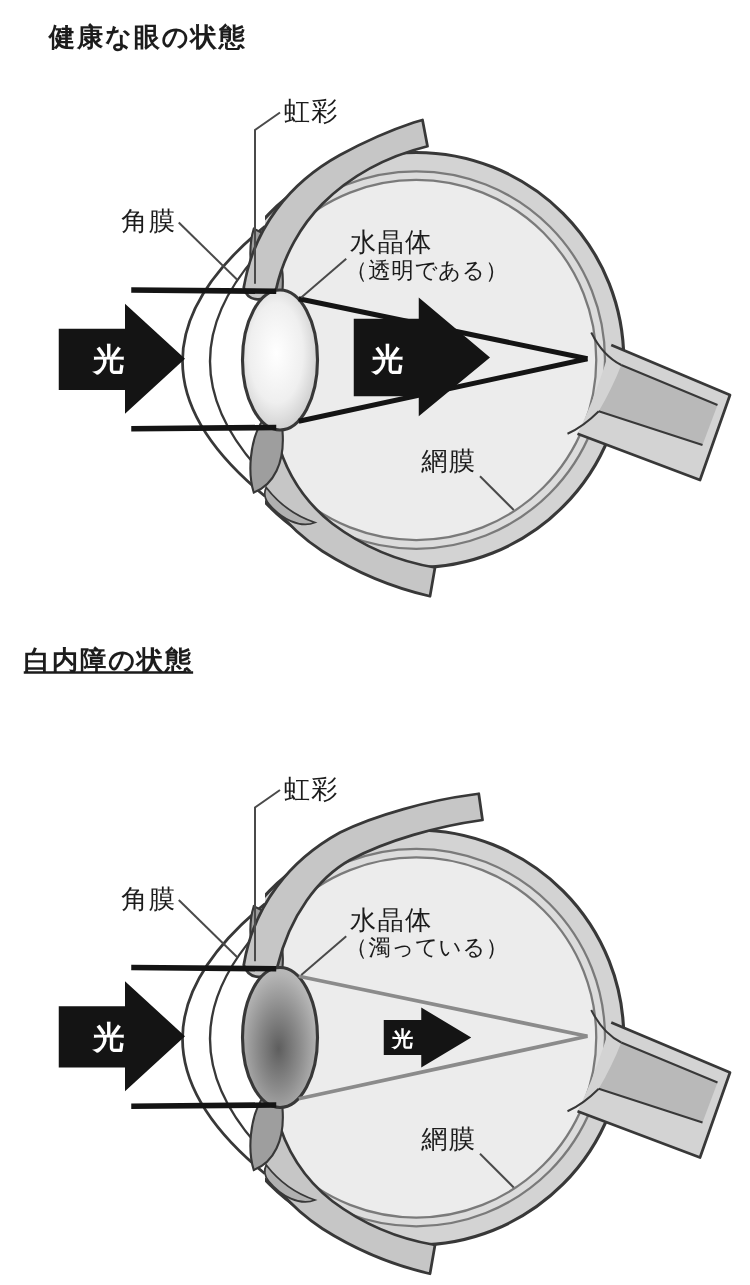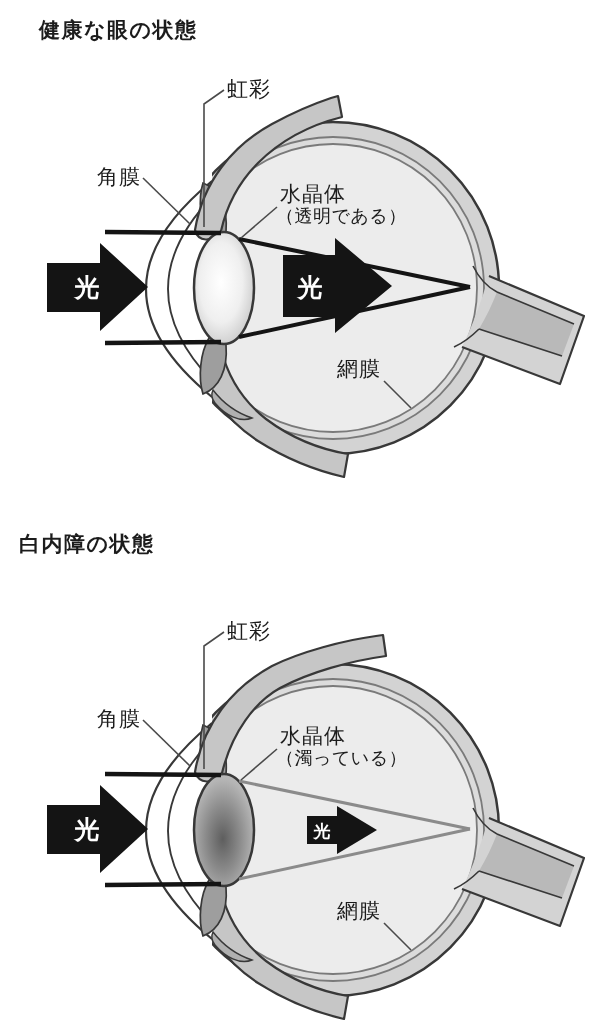--- a/index.html
+++ b/index.html
@@ -1,20 +1,20 @@
 <!DOCTYPE html>
 <html><head>
 <meta charset="utf-8">
 <style>
   html,body{margin:0;padding:0;background:#ffffff;}
   body{width:600px;height:1028px;position:relative;overflow:hidden;
        font-family:"DejaVu Sans","Liberation Sans",sans-serif;color:#1c1c1c;}
   .title{position:absolute;font-size:21px;font-weight:600;letter-spacing:1.5px;white-space:nowrap;}
   #title-healthy{left:19px;top:16px;margin-left:20px;}
-  #title-cataract{left:19px;top:530px;}
+  #title-cataract{left:19px;top:514px;text-decoration:underline;}
   svg.diagram{position:absolute;left:0;top:0;}
   svg text{font-family:"DejaVu Sans","Liberation Sans",sans-serif;fill:#1c1c1c;}
   .lbl{font-size:21px;letter-spacing:1px;}
   .lbl-s{font-size:18px;letter-spacing:0.5px;}
   .light-lg{font-size:25px;font-weight:bold;fill:#ffffff;}
   .light-sm{font-size:17px;font-weight:bold;fill:#ffffff;}
   .leader{stroke:#4a4a4a;stroke-width:1.6;fill:none;}
   .ray{stroke:#141414;stroke-width:4.5;}
 </style>
 </head>

